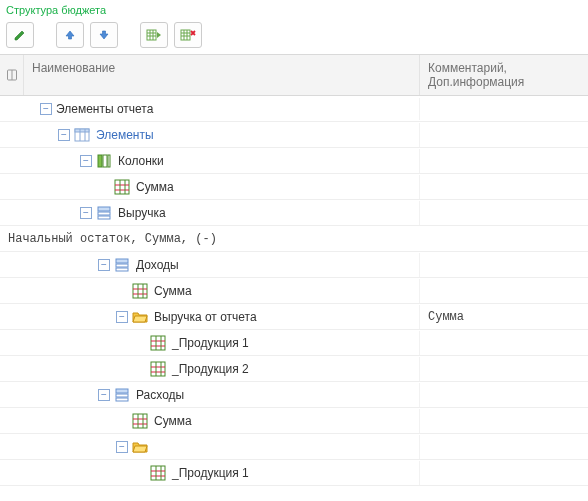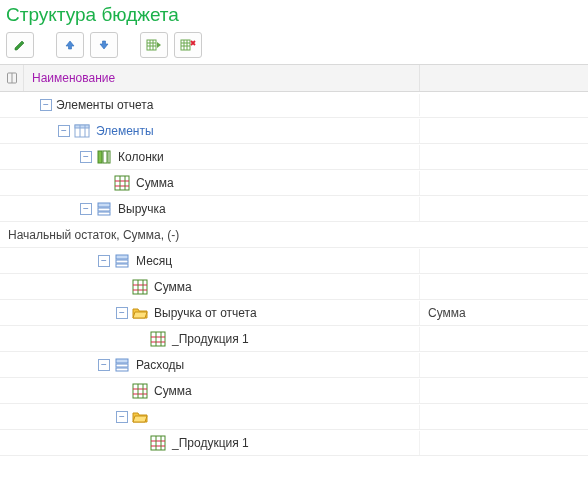--- a/index.html
+++ b/index.html
@@ -6,21 +6,21 @@
   body {
     margin: 0;
     font-family: Arial, sans-serif;
     font-size: 12px;
     color: #333;
     background: #fff;
     width: 588px;
   }
   .title {
     color: #1bb14a;
-    font-size: 19px;
+    font-size: 11px;
     padding: 4px 6px 6px 6px;
   }
   .toolbar {
     display: flex;
     gap: 6px;
     padding: 0 6px 6px 6px;
     align-items: center;
   }
   .tbtn {
     width: 28px;
@@ -33,21 +33,22 @@
     justify-content: center;
     cursor: pointer;
   }
   .spacer { width: 10px; }
   .grid-header {
     display: flex;
     background: #f4f4f4;
     border-top: 1px solid #d9d9d9;
     border-bottom: 1px solid #d9d9d9;
     font-size: 12px;
-    color: #a21caf;
+    color: #737373;
+    justify-content: flex-end;
   }
   .gh-icon {
     width: 24px;
     display: flex;
     align-items: center;
     justify-content: center;
     border-right: 1px solid #e3e3e3;
     padding: 6px 0;
   }
   .gh-col1 {
@@ -71,20 +72,21 @@
     flex: 0 0 420px;
     display: flex;
     align-items: center;
     padding: 4px 0;
     border-right: 1px solid #f2f2f2;
   }
   .cell2 {
     flex: 1;
     padding: 4px 8px;
     color: #444;
+    font-family: Liberation Mono, monospace;
   }
   .indent { display: inline-block; }
   .toggle {
     width: 12px;
     height: 12px;
     border: 1px solid #8aa9d6;
     display: inline-flex;
     align-items: center;
     justify-content: center;
     font-size: 10px;
@@ -151,20 +153,21 @@
 </div>
 
 <div class="grid-header">
   <div class="gh-icon">
     <svg width="12" height="12" viewBox="0 0 12 12">
       <rect x="1.5" y="1" width="9" height="10" rx="1" fill="none" stroke="#999"></rect>
       <line x1="6" y1="1" x2="6" y2="11" stroke="#999"></line>
     </svg>
   </div>
   <div class="gh-col1">Наименование</div>
+  <div class="gh-col2">Комментарий, Доп.информация</div>
 </div>
 
 <div class="rows" id="rows">
     <div class="row">
       <div class="cell1">
         <span class="indent" style="width: 40px;"></span>
         <span class="toggle">−</span>
         <span class="label">Элементы отчета</span>
       </div>
       <div class="cell2"></div>
@@ -226,21 +229,21 @@
     </div>
     <div class="row">
       <div class="cell1">
         <span class="indent" style="width: 98px;"></span>
         <span class="toggle">−</span>
         <span class="ricon">
           <svg width="16" height="16" viewBox="0 0 16 16">
             <use href="#ic-rows"></use>
           </svg>
         </span>
-        <span class="label">Месяц</span>
+        <span class="label">Доходы</span>
       </div>
       <div class="cell2"></div>
     </div>
     <div class="row">
       <div class="cell1">
         <span class="indent" style="width: 116px;"></span>
         <span class="toggle-ph"></span>
         <span class="ricon">
           <svg width="16" height="16" viewBox="0 0 16 16">
             <use href="#ic-grid"></use>
@@ -266,20 +269,33 @@
     <div class="row">
       <div class="cell1">
         <span class="indent" style="width: 134px;"></span>
         <span class="toggle-ph"></span>
         <span class="ricon">
           <svg width="16" height="16" viewBox="0 0 16 16">
             <use href="#ic-grid"></use>
           </svg>
         </span>
         <span class="label">_Продукция 1</span>
+      </div>
+      <div class="cell2"></div>
+    </div>
+    <div class="row">
+      <div class="cell1">
+        <span class="indent" style="width: 134px;"></span>
+        <span class="toggle-ph"></span>
+        <span class="ricon">
+          <svg width="16" height="16" viewBox="0 0 16 16">
+            <use href="#ic-grid"></use>
+          </svg>
+        </span>
+        <span class="label">_Продукция 2</span>
       </div>
       <div class="cell2"></div>
     </div>
     <div class="row">
       <div class="cell1">
         <span class="indent" style="width: 98px;"></span>
         <span class="toggle">−</span>
         <span class="ricon">
           <svg width="16" height="16" viewBox="0 0 16 16">
             <use href="#ic-rows"></use>

